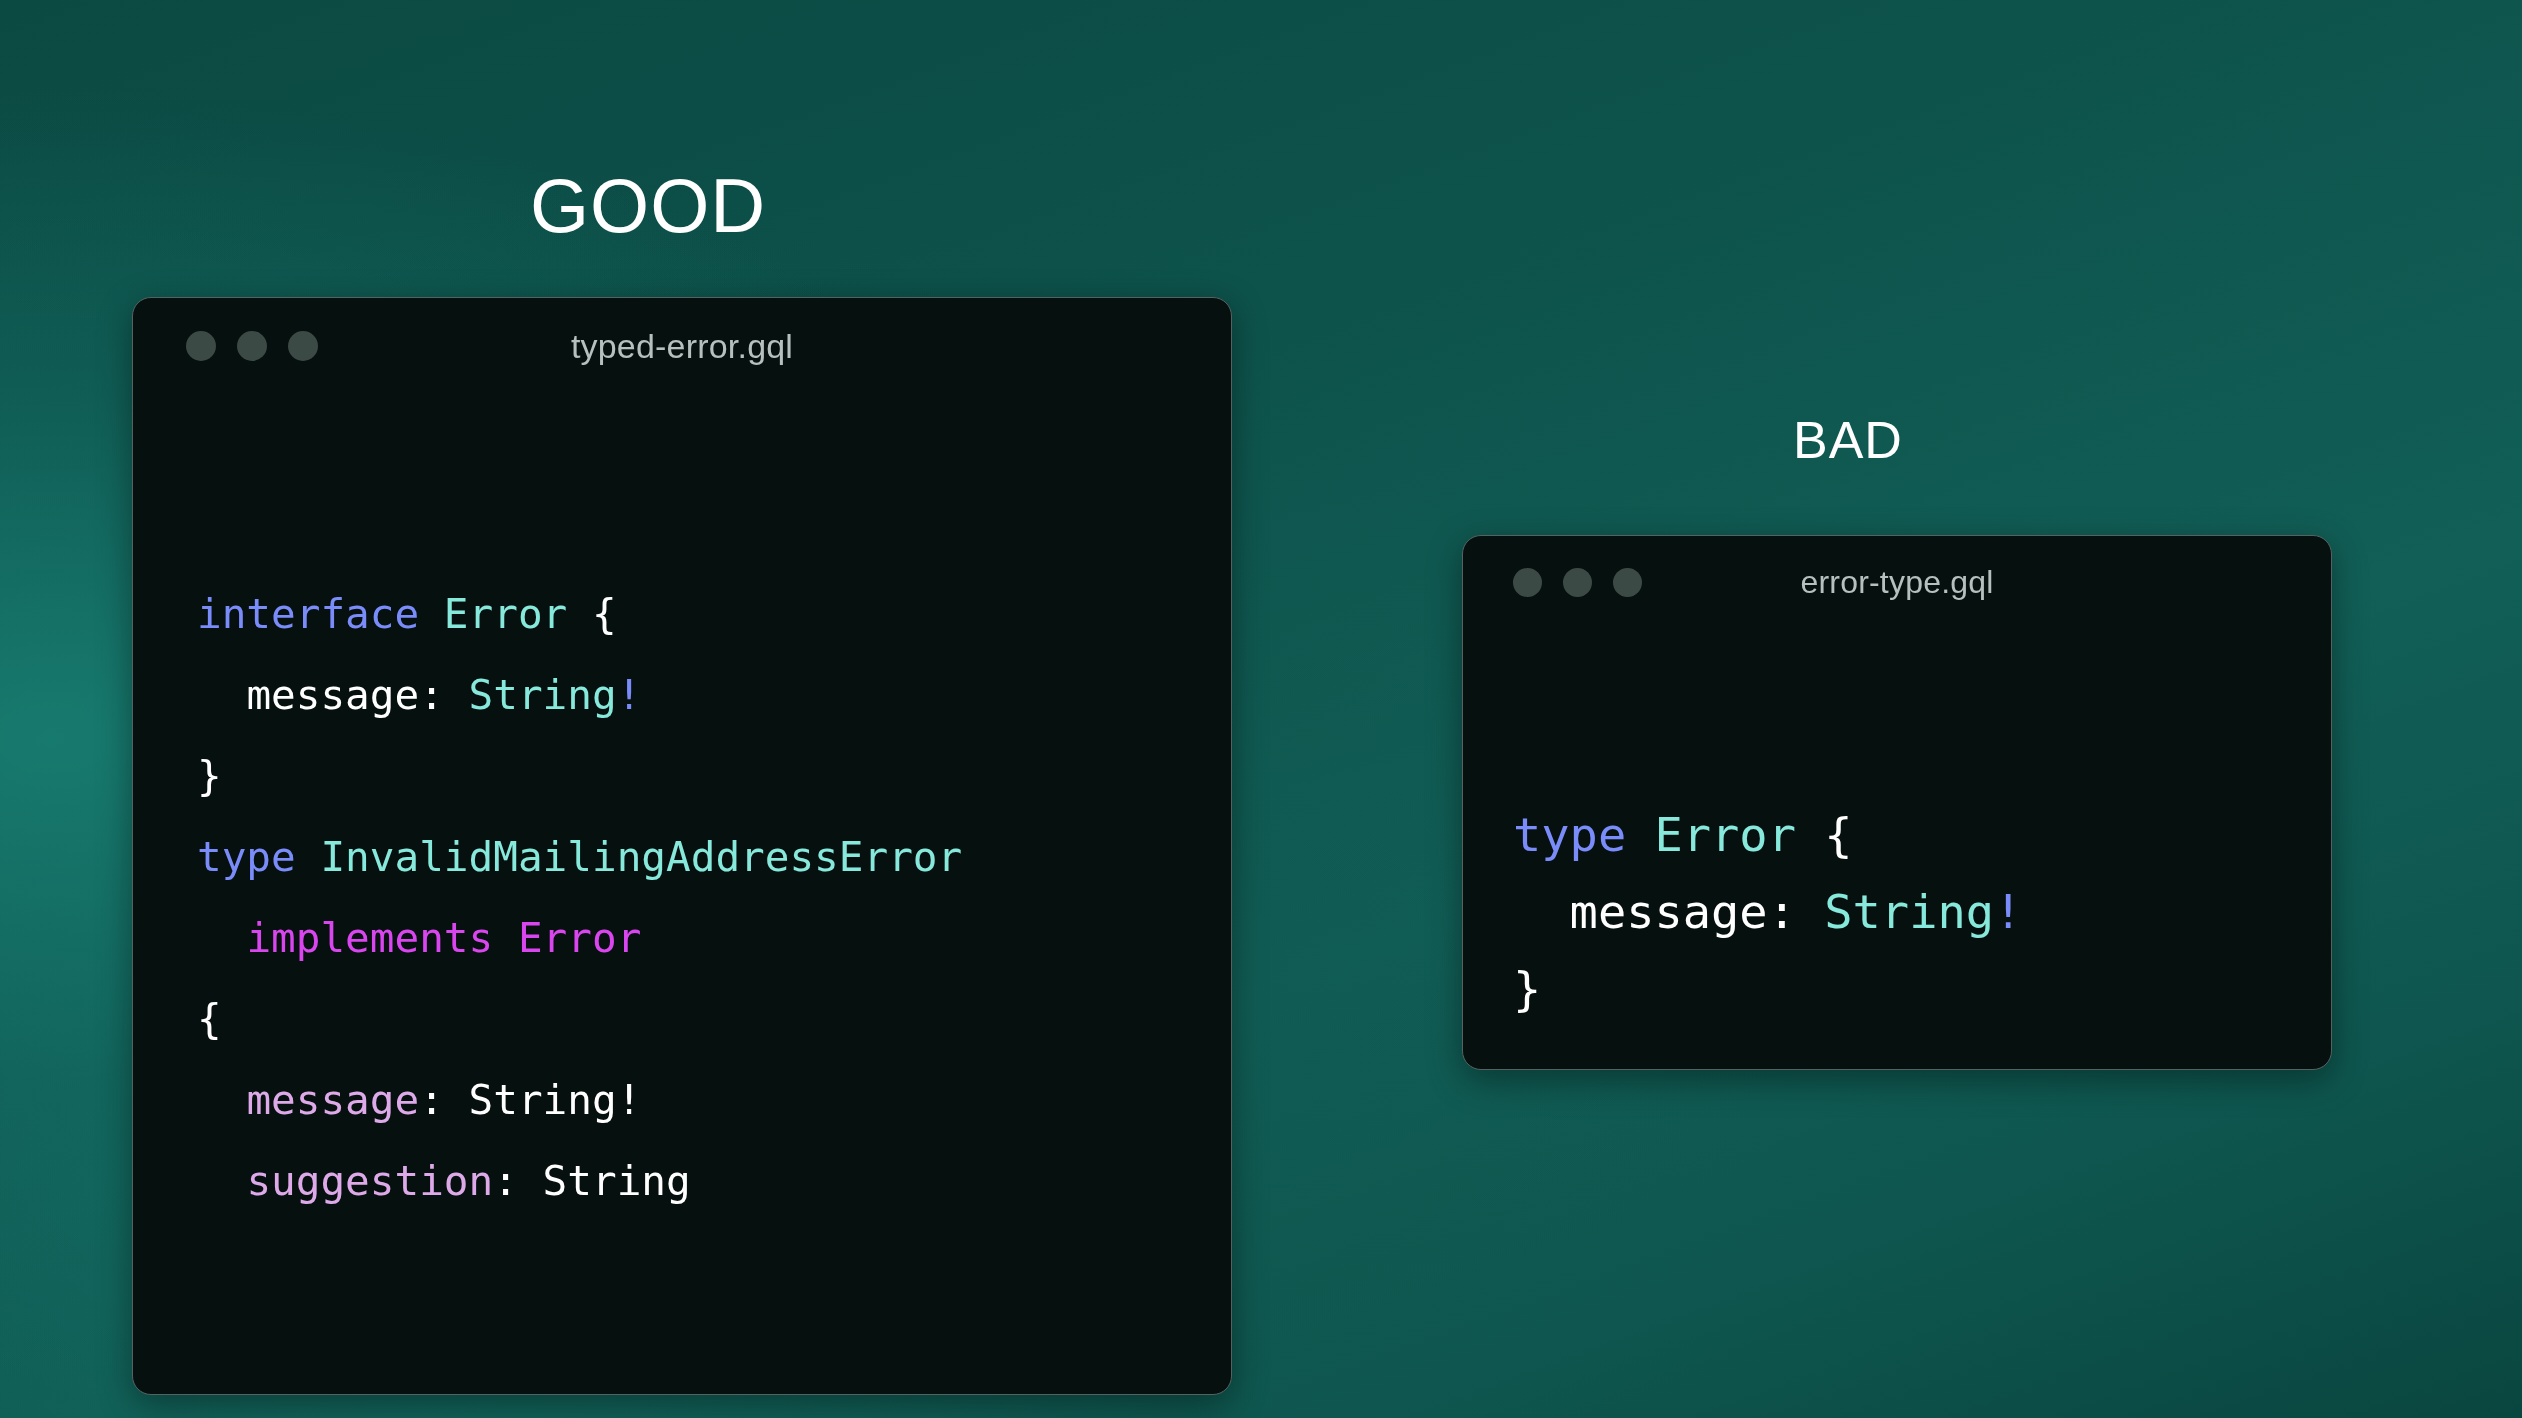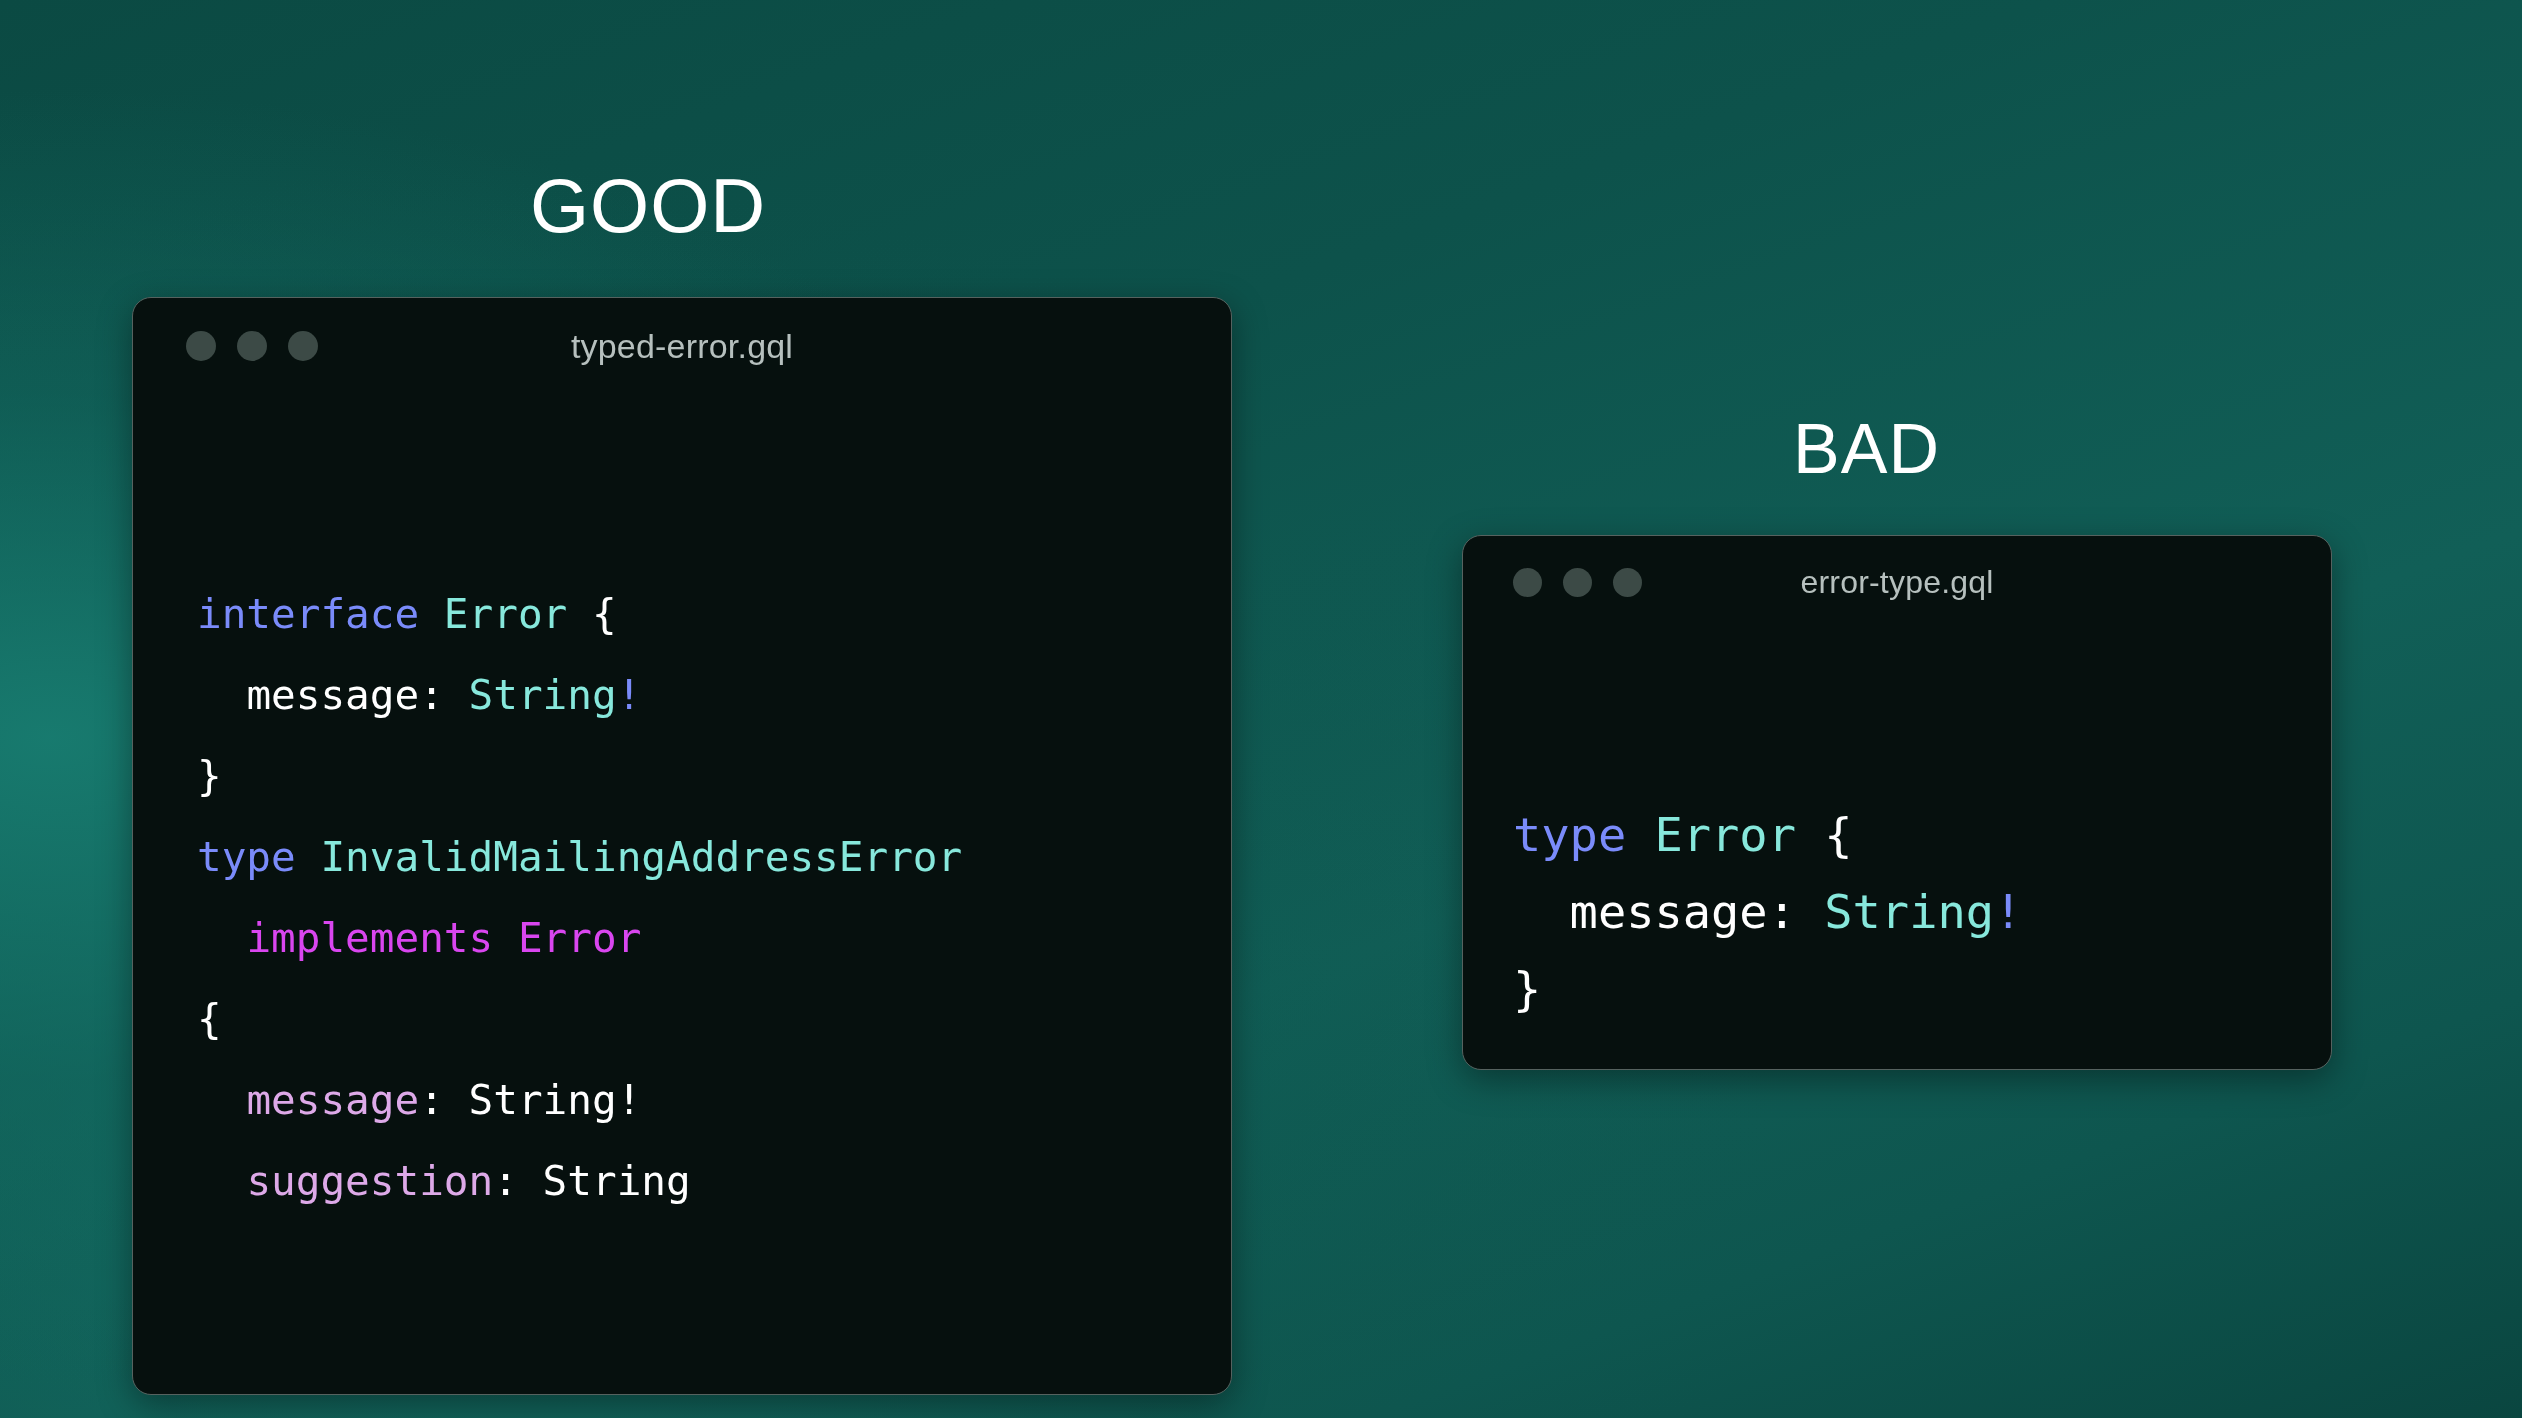--- a/index.html
+++ b/index.html
@@ -29,21 +29,21 @@
     line-height: 1;
   }
   #heading-good {
     left: 530px;
     top: 168px;
     font-size: 76px;
   }
   #heading-bad {
     left: 1793px;
     top: 414px;
-    font-size: 70px;
+    font-size: 52px;
   }
 
   
   .code-card {
     position: absolute;
     background: #06100e;
     border: 1.5px solid #56625f;
     border-radius: 19px;
     box-shadow: 0 10px 34px rgba(0,0,0,0.38);
     box-sizing: border-box;

